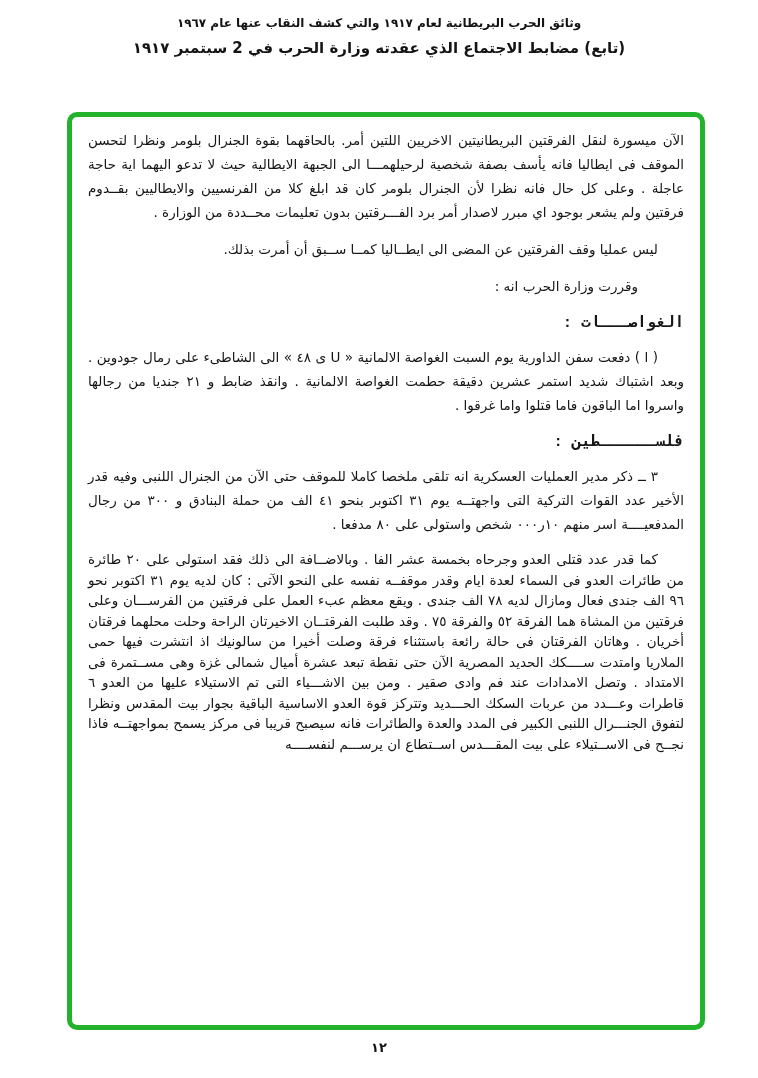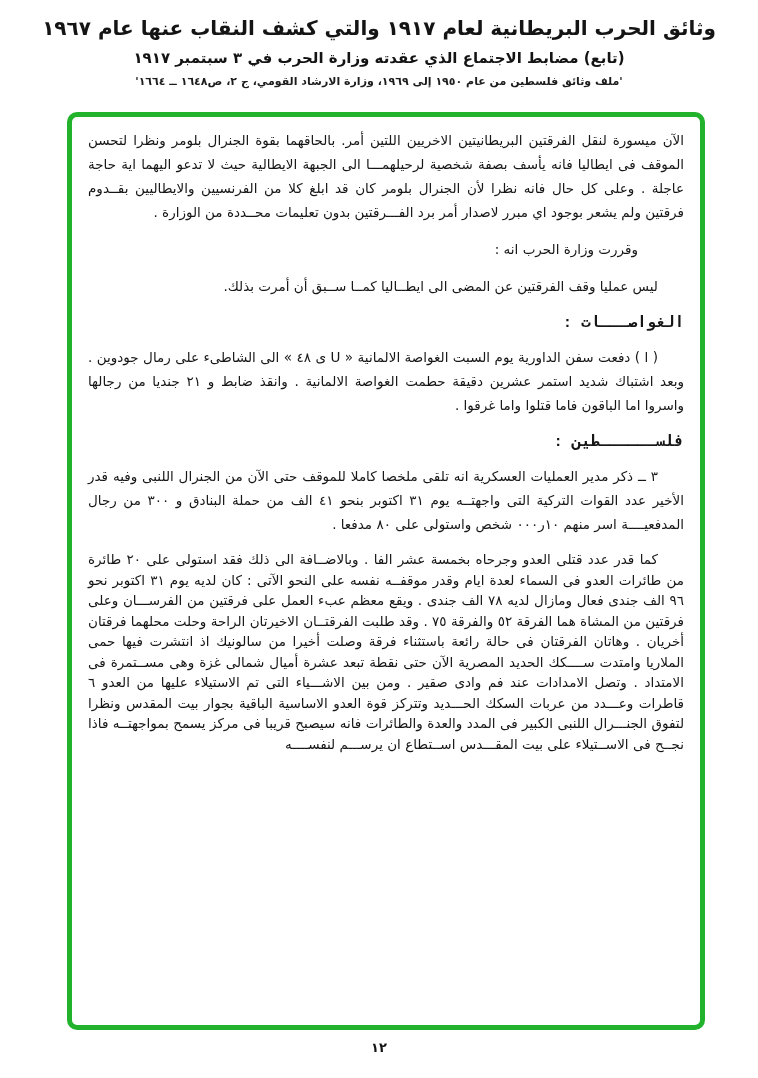--- a/index.html
+++ b/index.html
@@ -18,21 +18,21 @@
   
   .doc-header {
     position: absolute;
     top: 16px;
     left: 0;
     width: 758px;
     text-align: center;
     direction: rtl;
   }
   .doc-header .h-line1 {
-    font-size: 20px;
+    font-size: 12px;
     font-weight: bold;
     letter-spacing: 0.2px;
   }
   .doc-header .h-line2 {
     font-size: 15px;
     font-weight: bold;
     margin-top: 9px;
   }
   .doc-header .h-line3 {
     font-size: 11px;
@@ -87,30 +87,29 @@
     font-size: 13px;
     font-weight: bold;
     direction: rtl;
   }
 </style>
 </head>
 <body>
 
 <div class="doc-header">
   <div class="h-line1">وثائق الحرب البريطانية لعام ١٩١٧ والتي كشف النقاب عنها عام ١٩٦٧</div>
-  <div class="h-line2">(تابع) مضابط الاجتماع الذي عقدته وزارة الحرب في ٣ سبتمبر ١٩١٧</div>
-  <div class="h-line3">'ملف وثائق فلسطين من عام ١٩٥٠ إلى ١٩٦٩، وزارة الارشاد القومي، ج ٢، ص١٦٤٨ ــ ١٦٦٤'</div>
+  <div class="h-line2">(تابع) مضابط الاجتماع الذي عقدته وزارة الحرب في 2 سبتمبر ١٩١٧</div>
 </div>
 
 <div class="doc-border" style="border-color: rgb(35, 178, 43);"></div>
 
 <div class="doc-text">
   <p class="para">الآن ميسورة لنقل الفرقتين البريطانيتين الاخريين اللتين أمر. بالحاقهما بقوة الجنرال بلومر ونظرا لتحسن الموقف فى ايطاليا فانه يأسف بصفة شخصية لرحيلهمـــا الى الجبهة الايطالية حيث لا تدعو اليهما اية حاجة عاجلة . وعلى كل حال فانه نظرا لأن الجنرال بلومر كان قد ابلغ كلا من الفرنسيين والايطاليين بقــدوم فرقتين ولم يشعر بوجود اي مبرر لاصدار أمر برد الفـــرقتين بدون تعليمات محــددة من الوزارة .</p>
+  <p class="para indent-md">ليس عمليا وقف الفرقتين عن المضى الى ايطــاليا كمــا ســبق أن أمرت بذلك.</p>
   <p class="para indent-lg">وقررت وزارة الحرب انه :</p>
-  <p class="para indent-md">ليس عمليا وقف الفرقتين عن المضى الى ايطــاليا كمــا ســبق أن أمرت بذلك.</p>
   <h3 class="sec">الغواصـــات :</h3>
   <p class="para indent-md">( ا ) دفعت سفن الداورية يوم السبت الغواصة الالمانية « U ى ٤٨ » الى الشاطىء على رمال جودوين . وبعد اشتباك شديد استمر عشرين دقيقة حطمت الغواصة الالمانية . وانقذ ضابط و ٢١ جنديا من رجالها واسروا اما الباقون فاما قتلوا واما غرقوا .</p>
   <h3 class="sec">فلســــــطين :</h3>
   <p class="para indent-md">٣ ــ ذكر مدير العمليات العسكرية انه تلقى ملخصا كاملا للموقف حتى الآن من الجنرال اللنبى وفيه قدر الأخير عدد القوات التركية التى واجهتــه يوم ٣١ اكتوبر بنحو ٤١ الف من حملة البنادق و ٣٠٠ من رجال المدفعيــــة اسر منهم ١٠ر٠٠٠ شخص واستولى على ٨٠ مدفعا .</p>
   <p class="para tight indent-md">كما قدر عدد قتلى العدو وجرحاه بخمسة عشر الفا . وبالاضــافة الى ذلك فقد استولى على ٢٠ طائرة من طائرات العدو فى السماء لعدة ايام وقدر موقفــه نفسه على النحو الآتى : كان لديه يوم ٣١ اكتوبر نحو ٩٦ الف جندى فعال ومازال لديه ٧٨ الف جندى . ويقع معظم عبء العمل على فرقتين من الفرســـان وعلى فرقتين من المشاة هما الفرقة ٥٢ والفرقة ٧٥ . وقد طلبت الفرقتــان الاخيرتان الراحة وحلت محلهما فرقتان أخريان . وهاتان الفرقتان فى حالة رائعة باستثناء فرقة وصلت أخيرا من سالونيك اذ انتشرت فيها حمى الملاريا وامتدت ســــكك الحديد المصرية الآن حتى نقطة تبعد عشرة أميال شمالى غزة وهى مســتمرة فى الامتداد . وتصل الامدادات عند فم وادى صقير . ومن بين الاشـــياء التى تم الاستيلاء عليها من العدو ٦ قاطرات وعـــدد من عربات السكك الحـــديد وتتركز قوة العدو الاساسية الباقية بجوار بيت المقدس ونظرا لتفوق الجنـــرال اللنبى الكبير فى المدد والعدة والطائرات فانه سيصبح قريبا فى مركز يسمح بمواجهتــه فاذا نجــح فى الاســتيلاء على بيت المقـــدس اســتطاع ان يرســـم لنفســــه</p>
 </div>
 
 <div class="page-number">١٢</div>
 
 </body></html>

